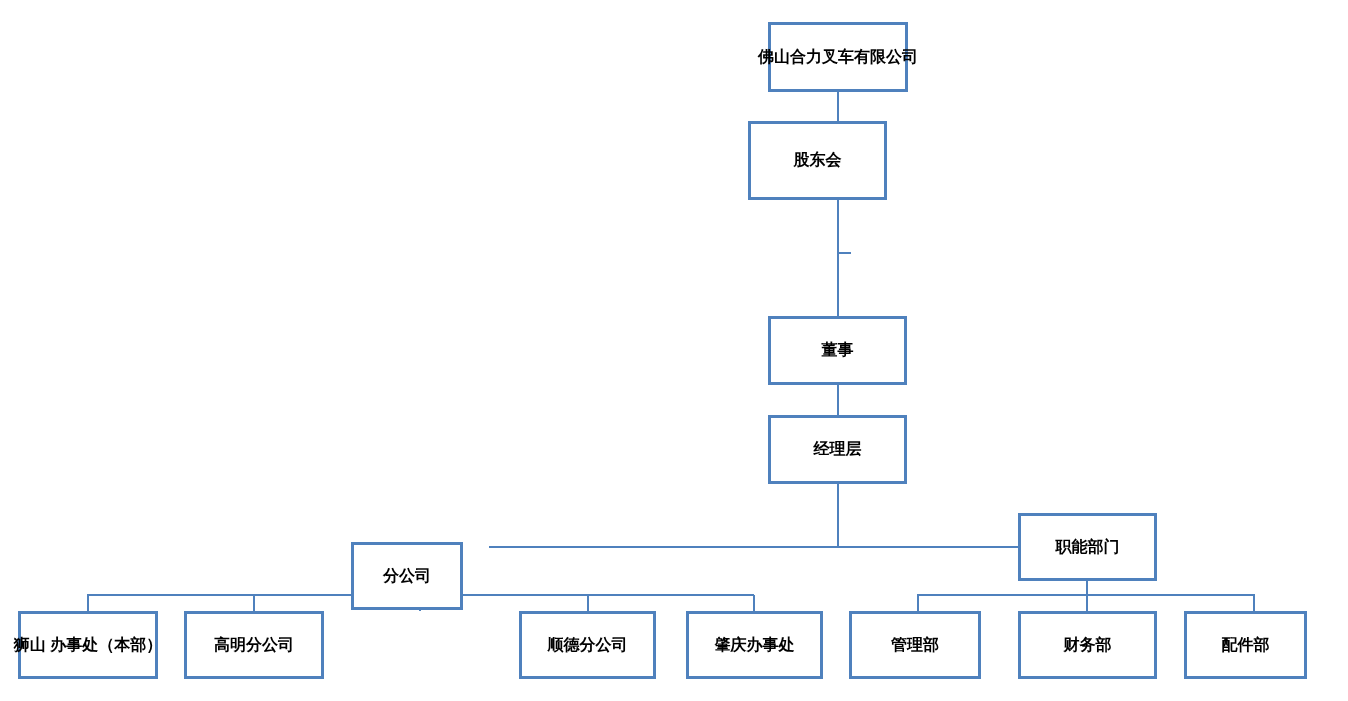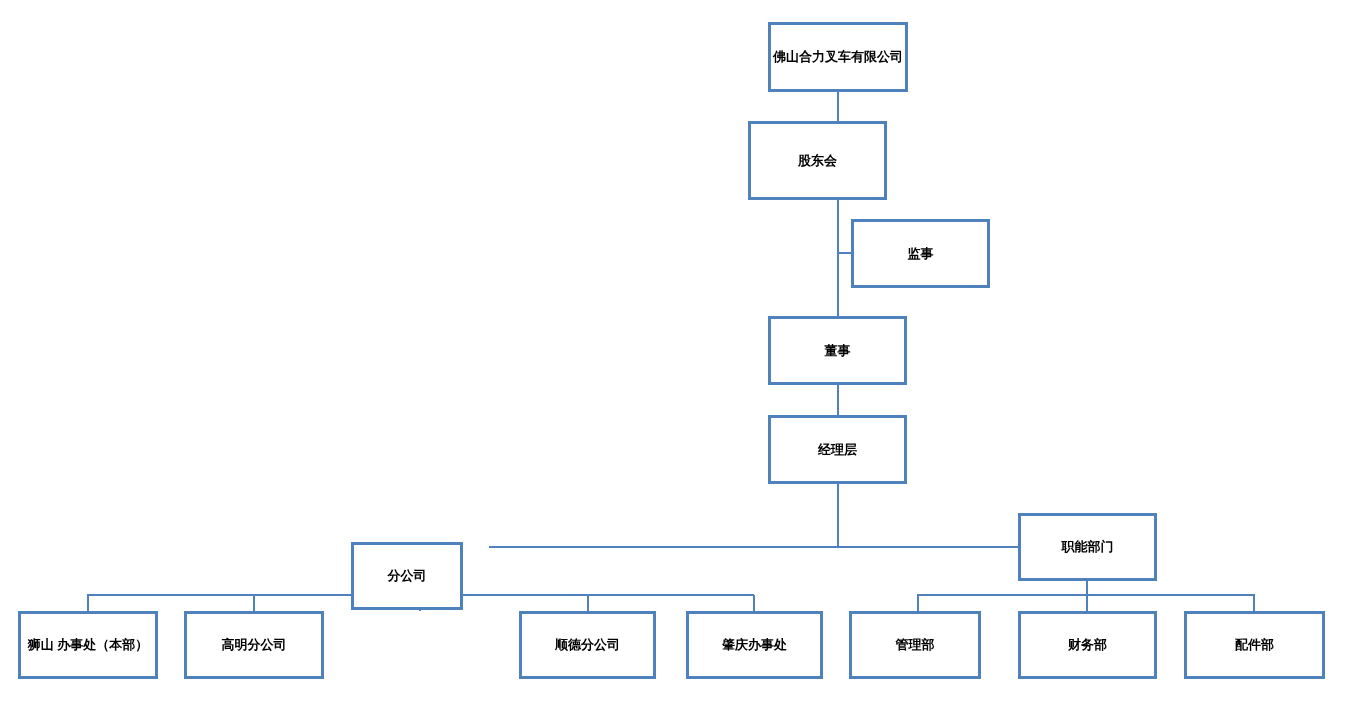--- a/index.html
+++ b/index.html
@@ -18,21 +18,21 @@
   .node {
     position: absolute;
     box-sizing: border-box;
     border: 3px solid var(--accent, #4f81bd);
     background: #ffffff;
     display: flex;
     align-items: center;
     justify-content: center;
     text-align: center;
     font-weight: bold;
-    font-size: 13px;
+    font-size: 16px;
     color: var(--text, #000000);
     white-space: nowrap;
     z-index: 2;
   }
   .line {
     position: absolute;
     background: var(--accent, #4f81bd);
     z-index: 1;
   }
   .line.v { width: 2px; }
@@ -61,23 +61,20 @@
   <div class="line h" style="left:917px;  top:594px; width:338px;"></div>
   <div class="line v" style="left:917px;  top:595px; height:16px;"></div>
   <div class="line v" style="left:1253px; top:595px; height:16px;"></div>
 
   <div class="node" style="left:768px; top:22px;  width:140px; height:70px;">
     <span>佛山合力叉车有限公司</span>
   </div>
   <div class="node" style="left:748px; top:121px; width:139px; height:79px;">
     <span>股东会</span>
   </div>
-  <div class="node" style="left:851px; top:219px; width:139px; height:69px;">
-    <span>监事</span>
-  </div>
   <div class="node" style="left:768px; top:316px; width:139px; height:69px;">
     <span>董事</span>
   </div>
   <div class="node" style="left:768px; top:415px; width:139px; height:69px;">
     <span>经理层</span>
   </div>
 
   <div class="node" style="left:351px;  top:542px; width:112px; height:68px;">
     <span>分公司</span>
   </div>
@@ -96,17 +93,17 @@
   </div>
   <div class="node" style="left:686px;  top:611px; width:137px; height:68px;">
     <span>肇庆办事处</span>
   </div>
   <div class="node" style="left:849px;  top:611px; width:132px; height:68px;">
     <span>管理部</span>
   </div>
   <div class="node" style="left:1018px; top:611px; width:139px; height:68px;">
     <span>财务部</span>
   </div>
-  <div class="node" style="left:1184px; top:611px; width:141px; height:68px;">
+  <div class="node" style="left:1184px; top:611px; width:123px; height:68px;">
     <span>配件部</span>
   </div>
 
 </div>
 
 </body></html>

